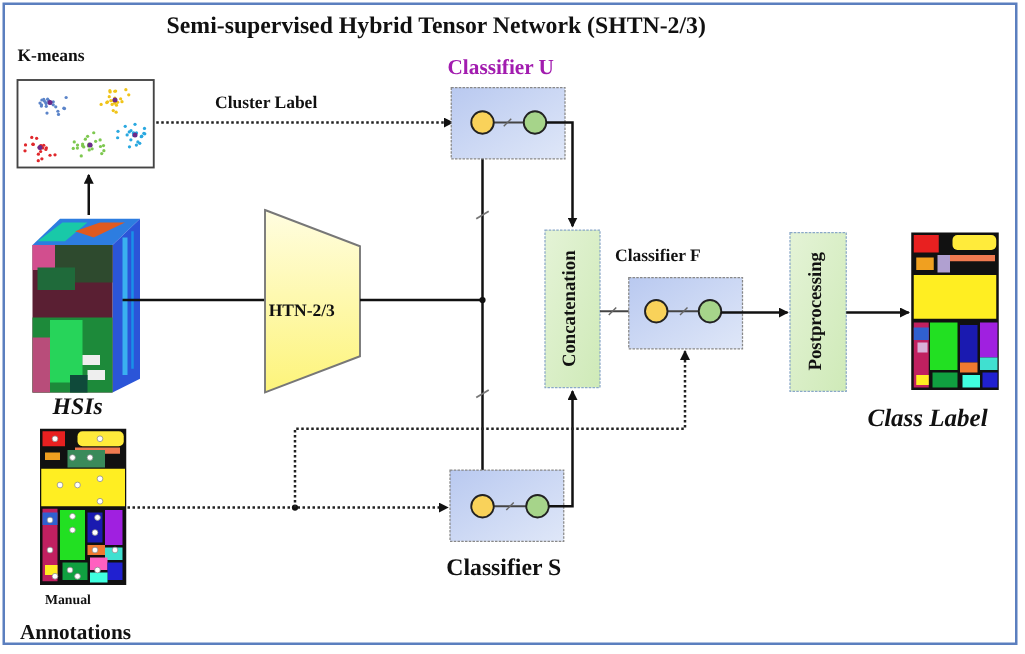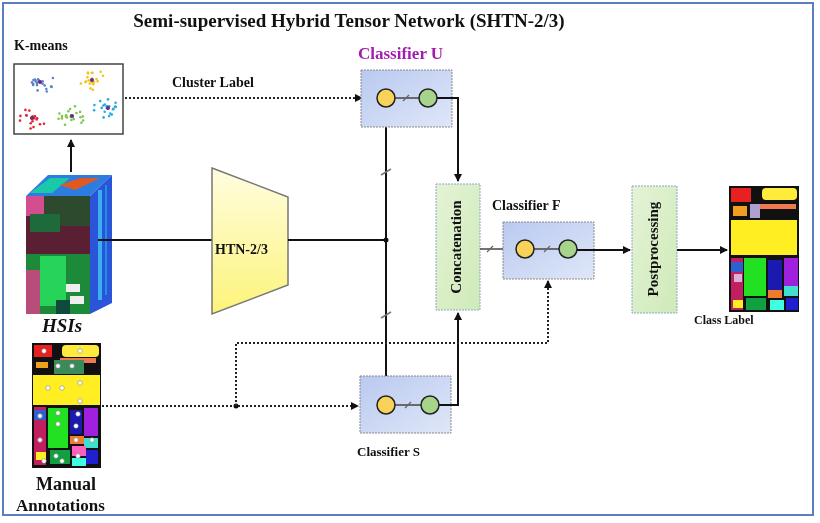--- a/index.html
+++ b/index.html
@@ -300,18 +300,18 @@
   </g>
 </svg>
 
 <div class="lbl title">Semi-supervised Hybrid Tensor Network (SHTN-2/3)</div>
 <div class="lbl" style="left:14px; top:38px; font-size:14px;">K-means</div>
 <div class="lbl" style="left:172px; top:75px; font-size:14px;">Cluster Label</div>
 <div class="lbl gray" style="left:358px; top:44px; font-size:17px;">Classifier U</div>
 <div class="lbl" style="left:215px; top:230px; font-size:14px;margin-top:12px;">HTN-2/3</div>
 <div class="lbl" style="left:42px; top:315px; font-size:19px;font-style:italic;">HSIs</div>
 <div class="lbl" style="left:492px; top:198px; font-size:14px;">Classifier F</div>
-<div class="lbl" style="left:694px; top:313px; font-size:12px;">Class Label</div>
-<div class="lbl" style="left:357px; top:444px; font-size:13px;">Classifier S</div>
-<div class="lbl" style="left:36px; top:474px; font-size:18px;text-align:right;">Manual</div>
+<div class="lbl" style="left:694px; top:324px; font-size:20px;font-style:italic;">Class Label</div>
+<div class="lbl" style="left:357px; top:444px; font-size:19px;">Classifier S</div>
+<div class="lbl" style="left:36px; top:474px; font-size:11px;text-align:right;">Manual</div>
 <div class="lbl" style="left:16px; top:496px; font-size:17px;">Annotations</div>
 <div class="vtext" style="left:398px; top:237px; width:120px; height:20px;">Concatenation</div>
 <div class="vtext" style="left:595px; top:239px; width:120px; height:20px;">Postprocessing</div>
 
 </body></html>

